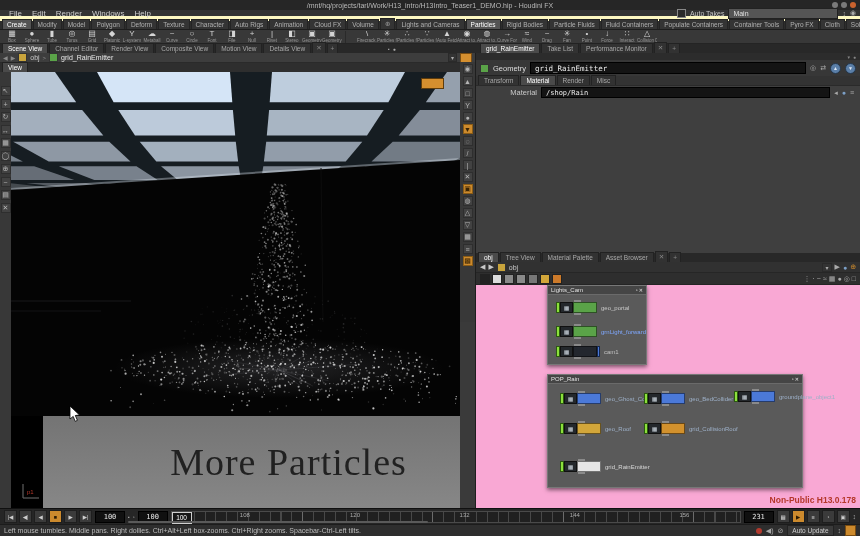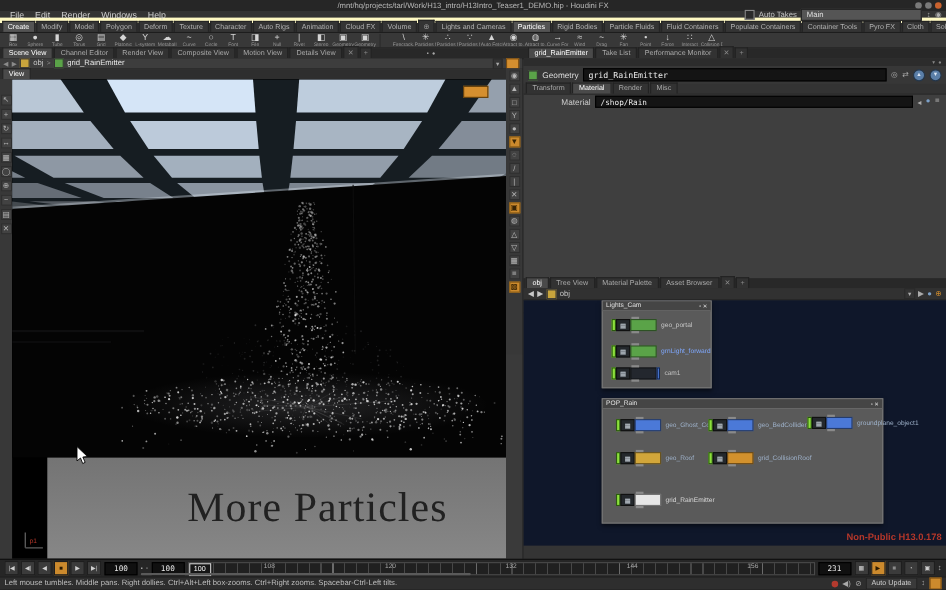--- a/index.html
+++ b/index.html
@@ -74,21 +74,21 @@
   .prfield{flex:1;height:9px;background:#141414;border:1px solid #000;color:#ececec;
            font-family:"DejaVu Sans Mono",monospace;font-size:7px;display:flex;align-items:center;padding:0 4px;}
   
   .netpane{left:476px;top:253px;width:384px;height:255px;background:#343434;}
   .nettabs{position:absolute;left:0;top:0;width:384px;height:9px;background:#282828;display:flex;align-items:flex-end;padding-left:2px;box-sizing:border-box;}
   .netpath{position:absolute;left:0;top:9px;width:384px;height:11px;background:#313131;border-bottom:1px solid #262626;
            display:flex;align-items:center;gap:3px;padding:0 4px;box-sizing:border-box;font-size:7px;}
   .nettools{position:absolute;left:0;top:20px;width:384px;height:12px;background:#2e2e2e;border-bottom:1px solid #242424;
             display:flex;align-items:center;gap:2px;padding:0 4px;box-sizing:border-box;}
   .ntsq{width:8px;height:8px;border:1px solid #222;}
-  .netcanvas{position:absolute;left:0;top:20px;width:384px;height:223px;background:#0f172a;overflow:hidden;}
+  .netcanvas{position:absolute;left:0;top:32px;width:384px;height:223px;background:#f9a8d4;overflow:hidden;}
   .netbox{position:absolute;background:#5a5a5a;border:1px solid #777;box-shadow:0 2px 4px rgba(0,0,0,.5);}
   .netboxtitle{height:8px;background:#454545;border-bottom:1px solid #6a6a6a;color:#e2e2e2;font-size:6px;
                display:flex;align-items:center;padding:0 3px;justify-content:space-between;}
   .node{position:absolute;display:flex;align-items:center;height:11px;}
   .node .flag{width:4px;height:11px;background:#8ce03c;border:1px solid #2c5a10;box-sizing:border-box;}
   .node .icon{width:13px;height:11px;background:#24282c;border:1px solid #111;box-sizing:border-box;
               display:flex;align-items:center;justify-content:center;color:#cfd8e0;font-size:6px;}
   .node .body{width:24px;height:11px;border:1px solid rgba(0,0,0,.5);box-sizing:border-box;}
   .node .rflag{width:3px;height:11px;background:#4b79d8;border:1px solid #16294f;box-sizing:border-box;}
   .node .nub{position:absolute;left:18px;width:7px;height:2px;background:#8a8a8a;}

